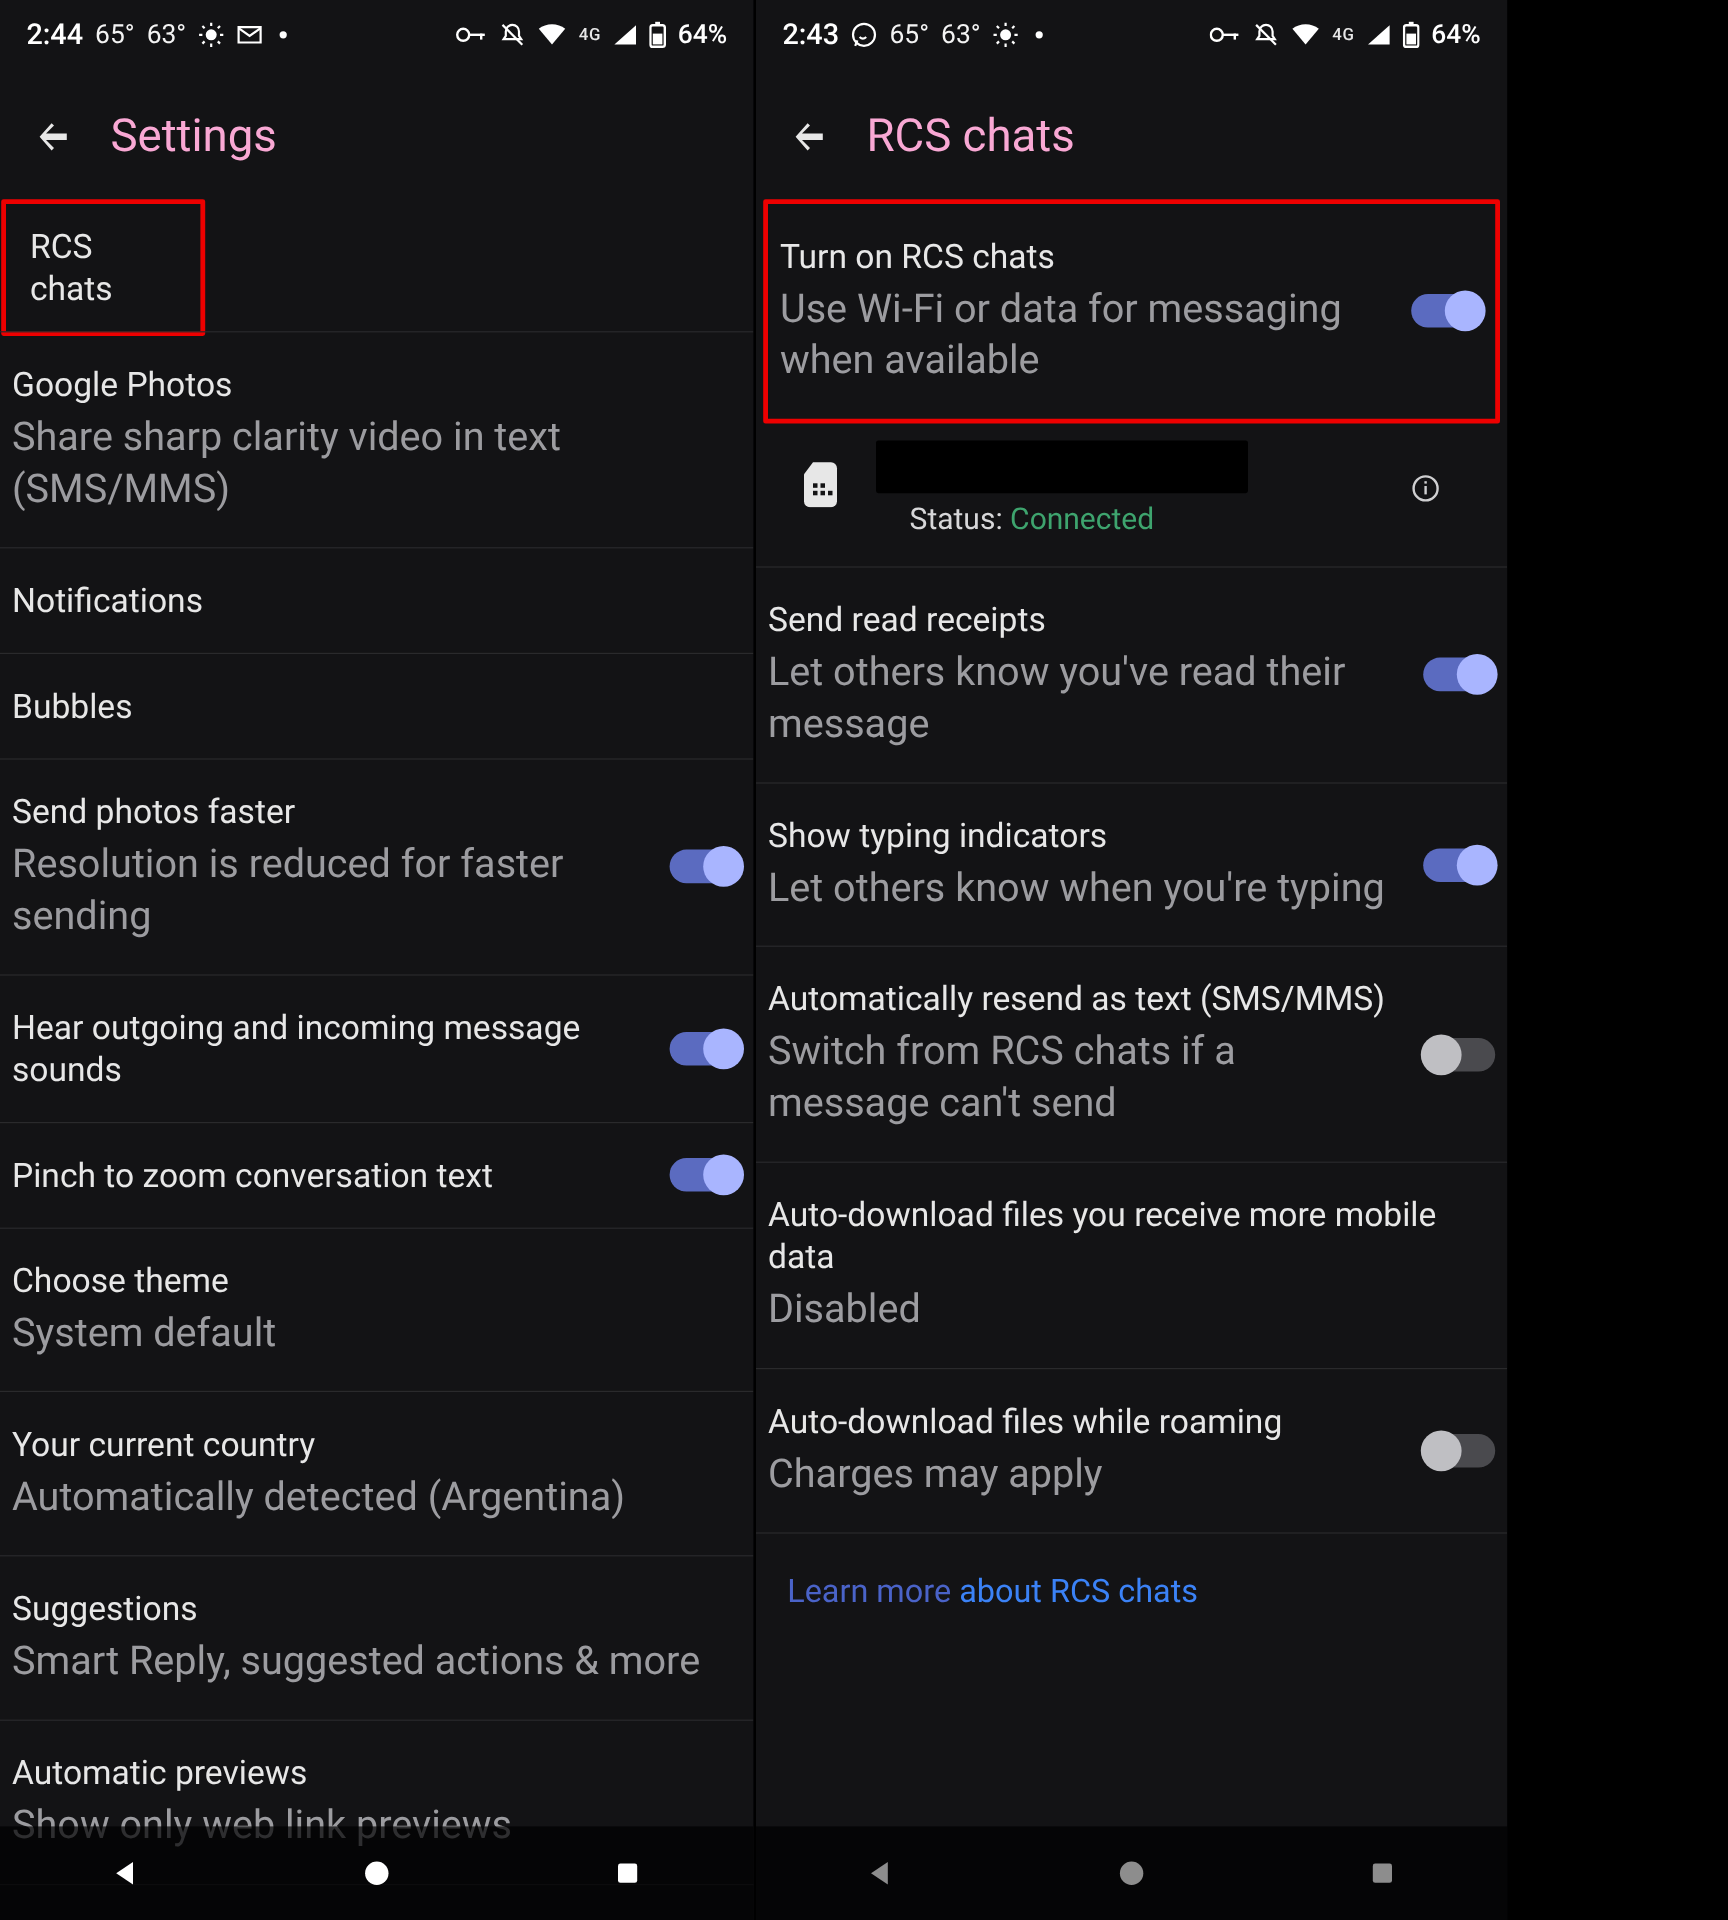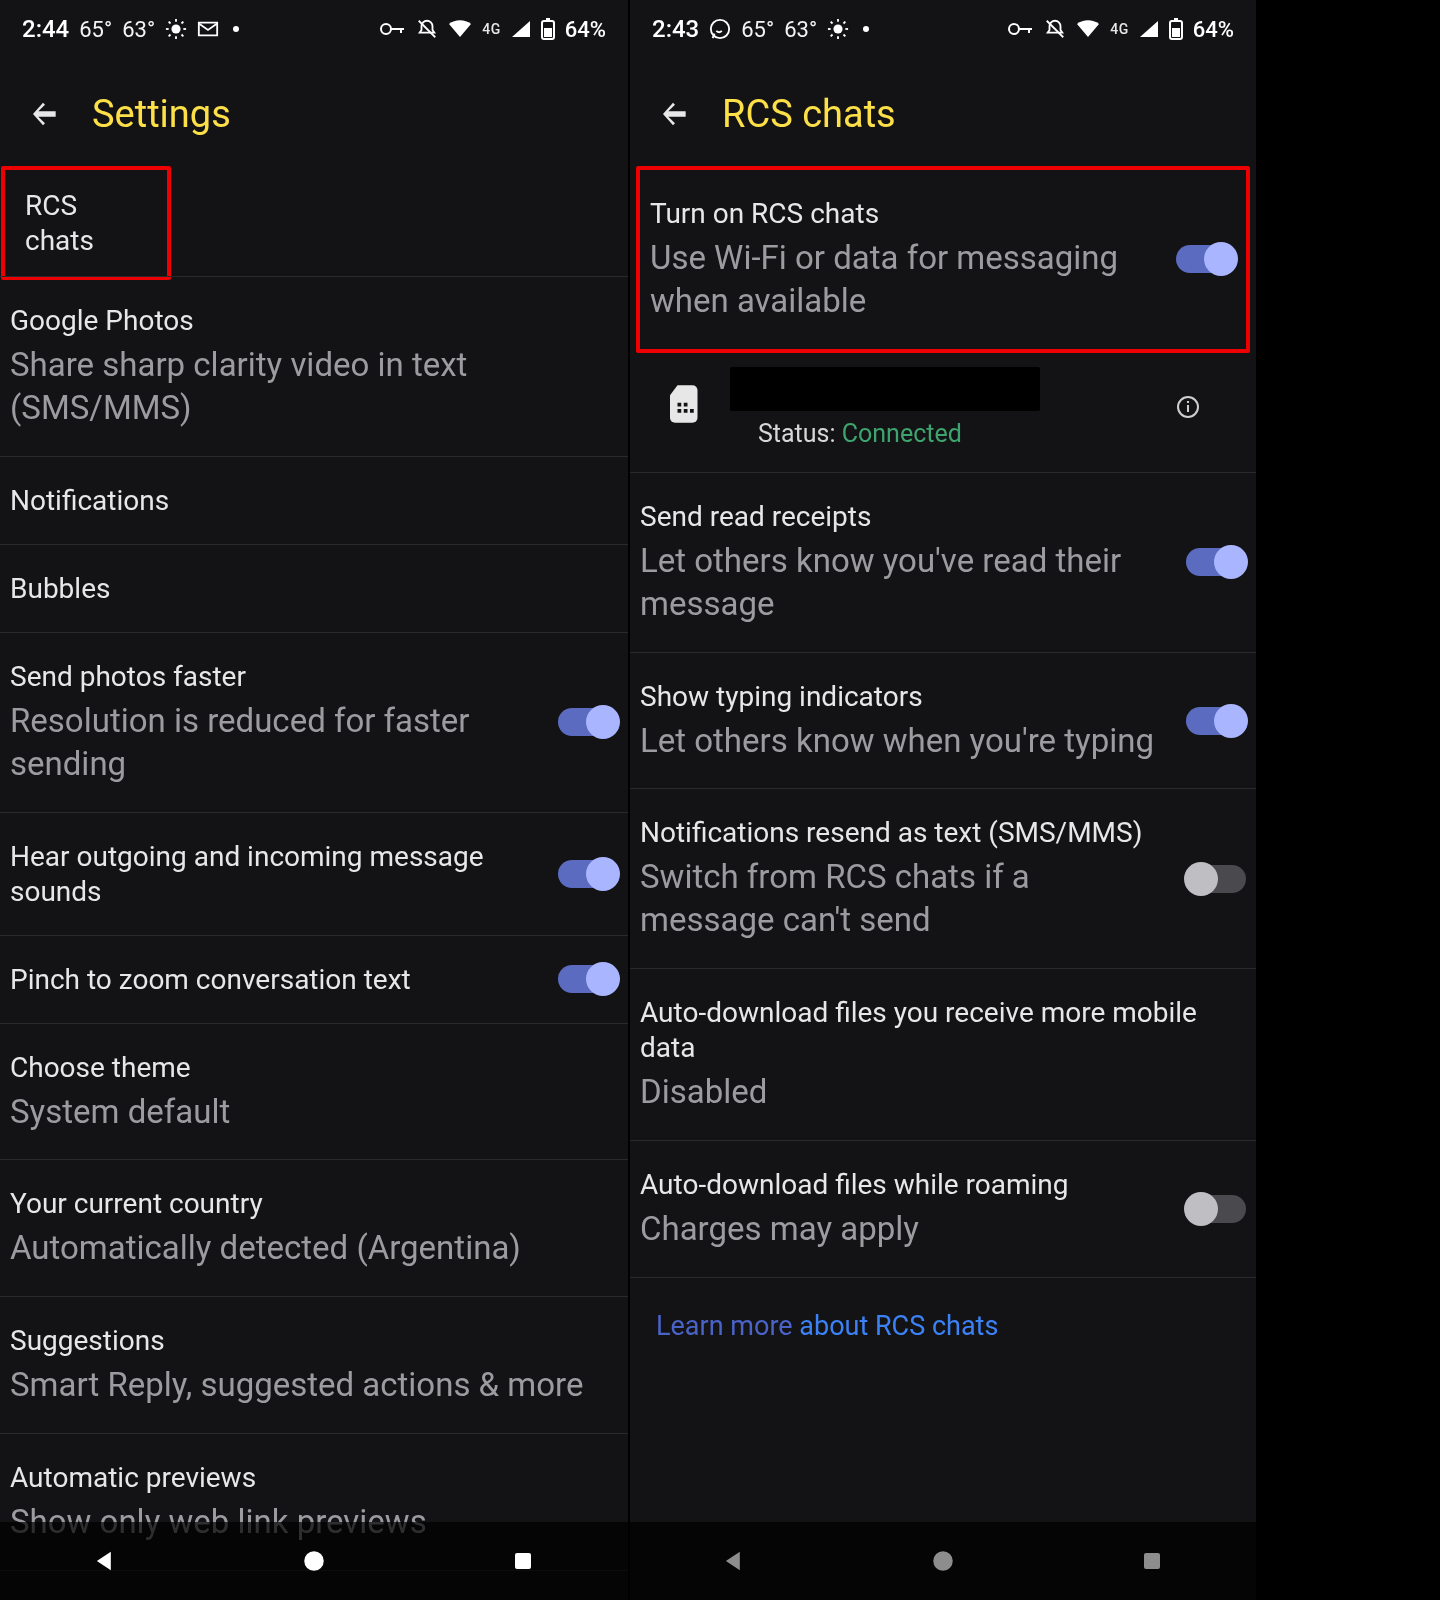--- a/index.html
+++ b/index.html
@@ -12,21 +12,21 @@
   .statusbar { display: flex; align-items: center; justify-content: space-between; padding: 10px 22px 8px 22px; height: 56px; font-size: 24px; font-weight: 500; color: #fff; }
   .sb-left, .sb-right { display: flex; align-items: center; gap: 10px; }
   .sb-left .temp { font-size: 22px; font-weight: 400; opacity: .95; }
   .sb-dot { width: 6px; height: 6px; border-radius: 50%; background: #fff; margin-left: 4px; }
   .sb-icon { display:inline-flex; align-items:center; justify-content:center; }
   .sb-4g { font-size: 14px; line-height: 12px; opacity:.9; letter-spacing:.5px; }
   .sb-batt-pct { font-size: 22px; }
 
   
   .header { display: flex; align-items: center; gap: 28px; padding: 36px 26px 30px 26px; }
-  .header .title { font-size: 38px; font-weight: 400; color: #fde047; }
+  .header .title { font-size: 38px; font-weight: 400; color: #f9a8d4; }
   .back { width: 38px; height: 38px; display:flex; align-items:center; justify-content:center; cursor:pointer; }
 
   
   .list { display:flex; flex-direction:column; }
   .row { padding: 26px 10px; border-bottom: 1px solid #2a2a2c; display:flex; align-items:center; justify-content:space-between; gap: 20px; }
   .row.last-no-border { border-bottom: none; }
   .row .txt { display:flex; flex-direction:column; gap: 6px; flex: 1; }
   .row .t1 { font-size: 28px; color: #e7e7e7; line-height: 1.25; }
   .row .t2 { font-size: 33px; color: #9c9ca0; line-height: 1.3; }
 
@@ -385,21 +385,21 @@
           <div class="t1">Show typing indicators</div>
           <div class="t2">Let others know when you're typing</div>
         </div>
         <div class="toggle on">
             <div class="knob"></div>
           </div>
       </div>
 
       <div class="row">
         <div class="txt">
-          <div class="t1">Notifications resend as text (SMS/MMS)</div>
+          <div class="t1">Automatically resend as text (SMS/MMS)</div>
           <div class="t2">Switch from RCS chats if a message can't send</div>
         </div>
         <div class="toggle off">
             <div class="knob"></div>
           </div>
       </div>
 
       <div class="row">
         <div class="txt">
           <div class="t1">Auto-download files you receive more mobile data</div>

